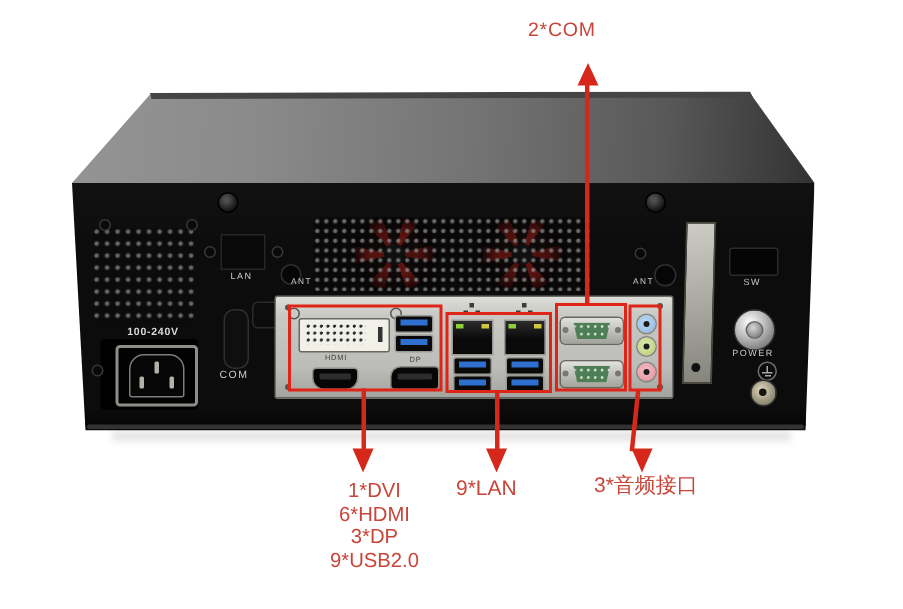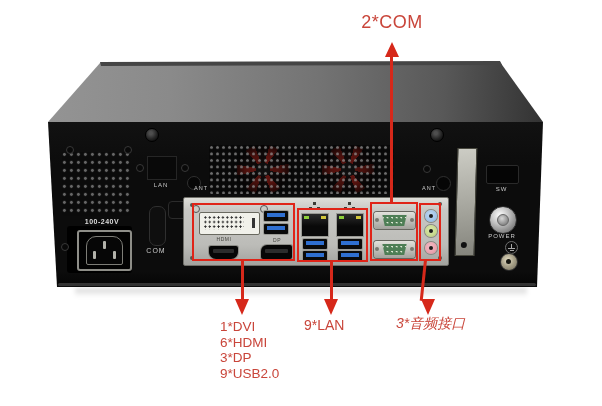--- a/index.html
+++ b/index.html
@@ -101,21 +101,21 @@
   .ground{left:505px;top:241px;width:11px;height:11px;border-radius:50%;border:1px solid #6f6f6f;
     background:linear-gradient(#a8a8a8,#a8a8a8) 50% 22%/1px 4px no-repeat,
                linear-gradient(#a8a8a8,#a8a8a8) 50% 62%/7px 1px no-repeat,
                linear-gradient(#a8a8a8,#a8a8a8) 50% 84%/4px 1px no-repeat;}
   .ant-conn{left:500px;top:253px;width:16px;height:16px;border-radius:50%;border:1px solid #2e2e2e;
     background:radial-gradient(circle at 42% 38%,#ded6bc 5%,#a9a28a 45%,#6d6756 100%);}
   .ant-conn::after{content:"";position:absolute;left:5px;top:5px;width:5px;height:5px;border-radius:50%;background:#15150f;}
 
   
   .ann-text{color:#c9453a;}
-  .ann-top{left:352px;top:12px;width:80px;text-align:center;font-size:18px;letter-spacing:.5px;}
+  .ann-top{left:352px;top:12px;width:80px;font-size:13px;letter-spacing:.5px;}
   .rbox{border:2.5px solid #e02418;}
   .rline{background:#d6281a;width:3px;}
   .ah-up{width:0;height:0;border-left:7px solid transparent;border-right:7px solid transparent;
     border-bottom:15px solid #d6281a;}
   .ah-down{width:0;height:0;border-left:7px solid transparent;border-right:7px solid transparent;
     border-top:16px solid #d6281a;}
   .grp{line-height:15.5px;font-size:13.5px;}
   .grp span{display:block;}
   .grp2{line-height:17px;font-size:14px;}
 </style>
@@ -231,26 +231,26 @@
   <div class="abs rbox" style="left:370px;top:202px;width:44px;height:55px;"></div>
   <div class="abs rbox" style="left:419px;top:203px;width:18px;height:54px;"></div>
 
   <div class="abs rline" style="left:241px;top:259px;height:41px;"></div>
   <div class="abs ah-down" style="left:235px;top:299px;"></div>
   <div class="abs rline" style="left:330px;top:260px;height:40px;"></div>
   <div class="abs ah-down" style="left:324px;top:299px;"></div>
   <div class="abs rline" style="left:424px;top:260px;height:41px;transform:rotate(6deg);transform-origin:top center;"></div>
   <div class="abs ah-down" style="left:421px;top:299px;"></div>
 
-  <div class="abs ann-text grp" style="left:220px;top:319px;">
+  <div class="abs ann-text grp" style="left:220px;top:319px;text-align:center;">
     <span>1*DVI</span>
     <span>6*HDMI</span>
     <span>3*DP</span>
     <span>9*USB2.0</span>
   </div>
   <div class="abs ann-text grp grp2" style="left:304px;top:317px;">
     <span>9*LAN</span>
   </div>
-  <div class="abs ann-text grp grp2" style="left:396px;top:315px;font-style:italic;">
+  <div class="abs ann-text grp grp2" style="left:396px;top:315px;">
     <span>3*音频接口</span>
   </div>
 
 </div>
 
 </body></html>

